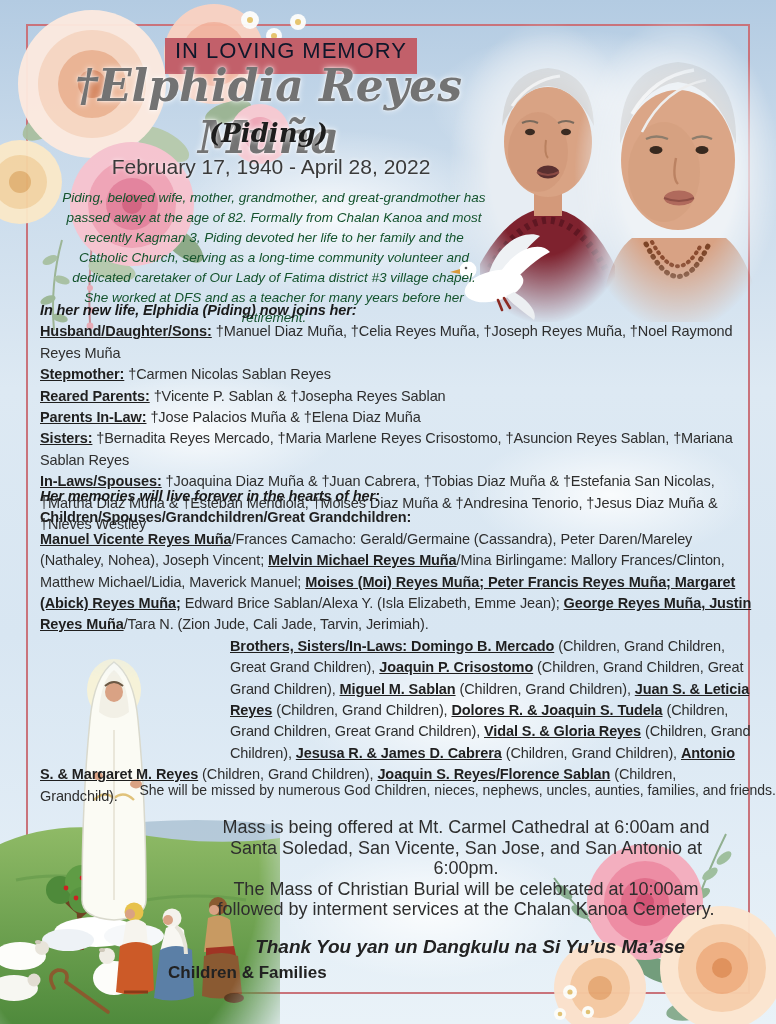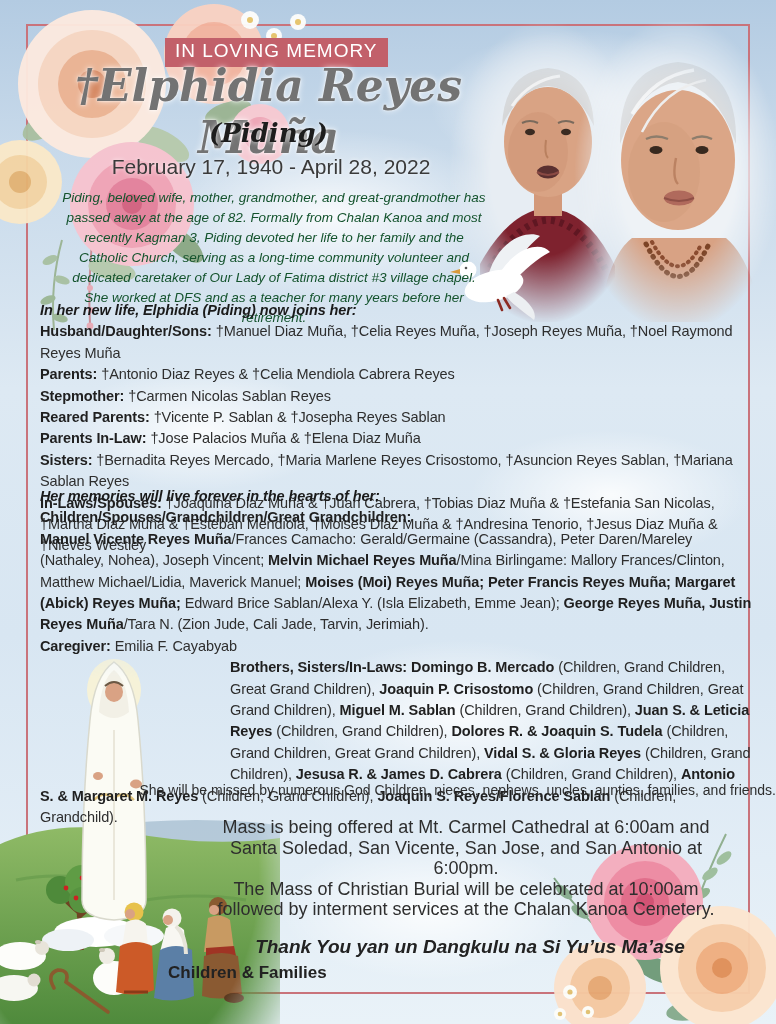--- a/index.html
+++ b/index.html
@@ -7,34 +7,34 @@
        font-family:"Liberation Sans",sans-serif;
        background:linear-gradient(180deg,#b3cbe2 0%,#c7d9ea 14%,#dde9f3 38%,#d8e6f2 62%,#e2edf6 84%,#e9f2f8 100%);}
   .cloud{position:absolute;border-radius:50%;pointer-events:none;z-index:0;
          background:radial-gradient(closest-side,rgba(255,255,255,.85),rgba(255,255,255,0));}
   .frame{position:absolute;left:26px;top:24px;right:26px;bottom:30px;
          border:2px solid #c9737b;z-index:1;}
   .layer2{position:absolute;z-index:2;}
   .layer3{position:absolute;z-index:3;}
   .txt{position:absolute;z-index:5;color:#2e2e2e;}
   .banner{position:absolute;left:165px;top:38px;z-index:4;background:#c2606a;
-          color:#ffffff;font-size:19px;letter-spacing:1px;padding:2px 10px 5px;line-height:22px;}
+          color:#0f172a;font-size:22px;letter-spacing:1px;padding:2px 10px 12px;line-height:22px;}
   .name{left:16px;top:60px;width:505px;text-align:center;
         font-family:"DejaVu Serif",serif;font-style:italic;font-weight:bold;
         font-size:44px;line-height:52px;color:#737373;
         text-shadow:0 0 6px rgba(255,255,255,.9),0 0 2px rgba(255,255,255,.9);}
   .nick{left:16px;top:118px;width:505px;text-align:center;
         font-family:"DejaVu Serif",serif;font-style:italic;font-weight:bold;
         font-size:26px;color:#1d1d1d;text-shadow:0 0 5px rgba(255,255,255,.9);}
   .dates{left:16px;top:155px;width:510px;text-align:center;font-size:21px;color:#3a3a3a;
          text-shadow:0 0 4px rgba(255,255,255,.8);}
   .intro{left:62px;top:188px;width:424px;text-align:center;font-style:italic;
          font-size:13.5px;line-height:20px;color:#14532d;}
   .fam{left:40px;top:300px;width:712px;font-size:14.5px;line-height:21.4px;letter-spacing:-0.1px;}
-  .fam b,.mem b,.seg .b{font-weight:bold;color:#1f1f1f;}
+  .fam b,.mem b,.seg .b{font-weight:bold;color:#1f1f1f;text-decoration:underline;}
   .fam-head{font-weight:bold;font-style:italic;color:#1a1a1a;}
   .mem{left:40px;top:486px;width:712px;font-size:14.5px;line-height:21.4px;letter-spacing:-0.1px;}
   .mem p{margin:0;}
   .seg .b{font-weight:bold;}
   .brothers{text-align:left;}
   .float-spacer{float:left;width:192px;height:88px;margin:22px 8px 0 -10px;}
   .missed{left:0;right:0;top:782px;text-align:right;padding-left:92px;
           white-space:nowrap;font-size:14px;}
   .services{left:200px;top:817px;width:532px;text-align:center;font-size:18px;line-height:20.6px;}
   .thanks{left:170px;top:936px;width:600px;text-align:center;font-weight:bold;font-style:italic;
@@ -272,34 +272,32 @@
 <div class="banner">IN LOVING MEMORY</div>
 <h1 class="txt name" style="margin:0;">†Elphidia Reyes Muña</h1>
 <div class="txt nick">(Piding)</div>
 <div class="txt dates">February 17, 1940 - April 28, 2022</div>
 <div class="txt intro">Piding, beloved wife, mother, grandmother, and great-grandmother has passed away at the age of 82. Formally from Chalan Kanoa and most recently Kagman 3, Piding devoted her life to her family and the Catholic Church, serving as a long-time community volunteer and dedicated caretaker of Our Lady of Fatima district #3 village chapel. She worked at DFS and as a teacher for many years before her retirement.</div>
 
 <div class="txt fam">
   <div class="fam-head">In her new life, Elphidia (Piding) now joins her:</div>
   <div id="joins-list">
       <div><b>Husband/Daughter/Sons:</b><span> †Manuel Diaz Muña, †Celia Reyes Muña, †Joseph Reyes Muña, †Noel Raymond Reyes Muña</span></div>
-      <div><b>Parents:</b><span> †Antonio Diaz Reyes &amp; †Celia Mendiola Cabrera Reyes</span></div>
       <div><b>Stepmother:</b><span> †Carmen Nicolas Sablan Reyes</span></div>
       <div><b>Reared Parents:</b><span> †Vicente P. Sablan &amp; †Josepha Reyes Sablan</span></div>
       <div><b>Parents In-Law:</b><span> †Jose Palacios Muña &amp; †Elena Diaz Muña</span></div>
       <div><b>Sisters:</b><span> †Bernadita Reyes Mercado, †Maria Marlene Reyes Crisostomo, †Asuncion Reyes Sablan, †Mariana Sablan Reyes</span></div>
       <div><b>In-Laws/Spouses:</b><span> †Joaquina Diaz Muña &amp; †Juan Cabrera, †Tobias Diaz Muña &amp; †Estefania San Nicolas, †Martha Diaz Muña &amp; †Esteban Mendiola, †Moises Diaz Muña &amp; †Andresina Tenorio, †Jesus Diaz Muña &amp; †Nieves Westley</span></div>
     </div>
 </div>
 
 <div class="txt mem">
   <div class="fam-head">Her memories will live forever in the hearts of her:</div>
   <div style="font-weight:bold;color:#1f1f1f;">Children/Spouses/Grandchildren/Great Grandchildren:</div>
   <p class="seg"><span class="b">Manuel Vicente Reyes Muña</span><span>/Frances Camacho: Gerald/Germaine (Cassandra), Peter Daren/Mareley (Nathaley, Nohea), Joseph Vincent; </span><span class="b">Melvin Michael Reyes Muña</span><span>/Mina Birlingame: Mallory Frances/Clinton, Matthew Michael/Lidia, Maverick Manuel; </span><span class="b">Moises (Moi) Reyes Muña; Peter Francis Reyes Muña; Margaret (Abick) Reyes Muña;</span><span> Edward Brice Sablan/Alexa Y. (Isla Elizabeth, Emme Jean); </span><span class="b">George Reyes Muña, Justin Reyes Muña</span><span>/Tara N. (Zion Jude, Cali Jade, Tarvin, Jerimiah).</span></p>
-  <div><b>Caregiver:</b><span> Emilia F. Cayabyab</span></div>
   <p class="seg brothers"><span class="float-spacer"></span><span class="b">Brothers, Sisters/In-Laws: Domingo B. Mercado</span><span> (Children, Grand Children, Great Grand Children), </span><span class="b">Joaquin P. Crisostomo</span><span> (Children, Grand Children, Great Grand Children), </span><span class="b">Miguel M. Sablan</span><span> (Children, Grand Children), </span><span class="b">Juan S. &amp; Leticia Reyes</span><span> (Children, Grand Children), </span><span class="b">Dolores R. &amp; Joaquin S. Tudela</span><span> (Children, Grand Children, Great Grand Children), </span><span class="b">Vidal S. &amp; Gloria Reyes</span><span> (Children, Grand Children), </span><span class="b">Jesusa R. &amp; James D. Cabrera</span><span> (Children, Grand Children), </span><span class="b">Antonio S. &amp; Margaret M. Reyes</span><span> (Children, Grand Children), </span><span class="b">Joaquin S. Reyes/Florence Sablan</span><span> (Children, Grandchild).</span></p>
 </div>
 
 <div class="txt missed">She will be missed by numerous God Children, nieces, nephews, uncles, aunties, families, and friends.</div>
 
 <div class="txt services" id="services-block">
     <div>Mass is being offered at Mt. Carmel Cathedral at 6:00am and Santa Soledad, San Vicente, San Jose, and San Antonio at 6:00pm.</div>
     <div>The Mass of Christian Burial will be celebrated at 10:00am followed by interment services at the Chalan Kanoa Cemetery.</div>
   </div>
 <div class="txt thanks">Thank You yan un Dangkulu na Si Yu’us Ma’ase</div>

